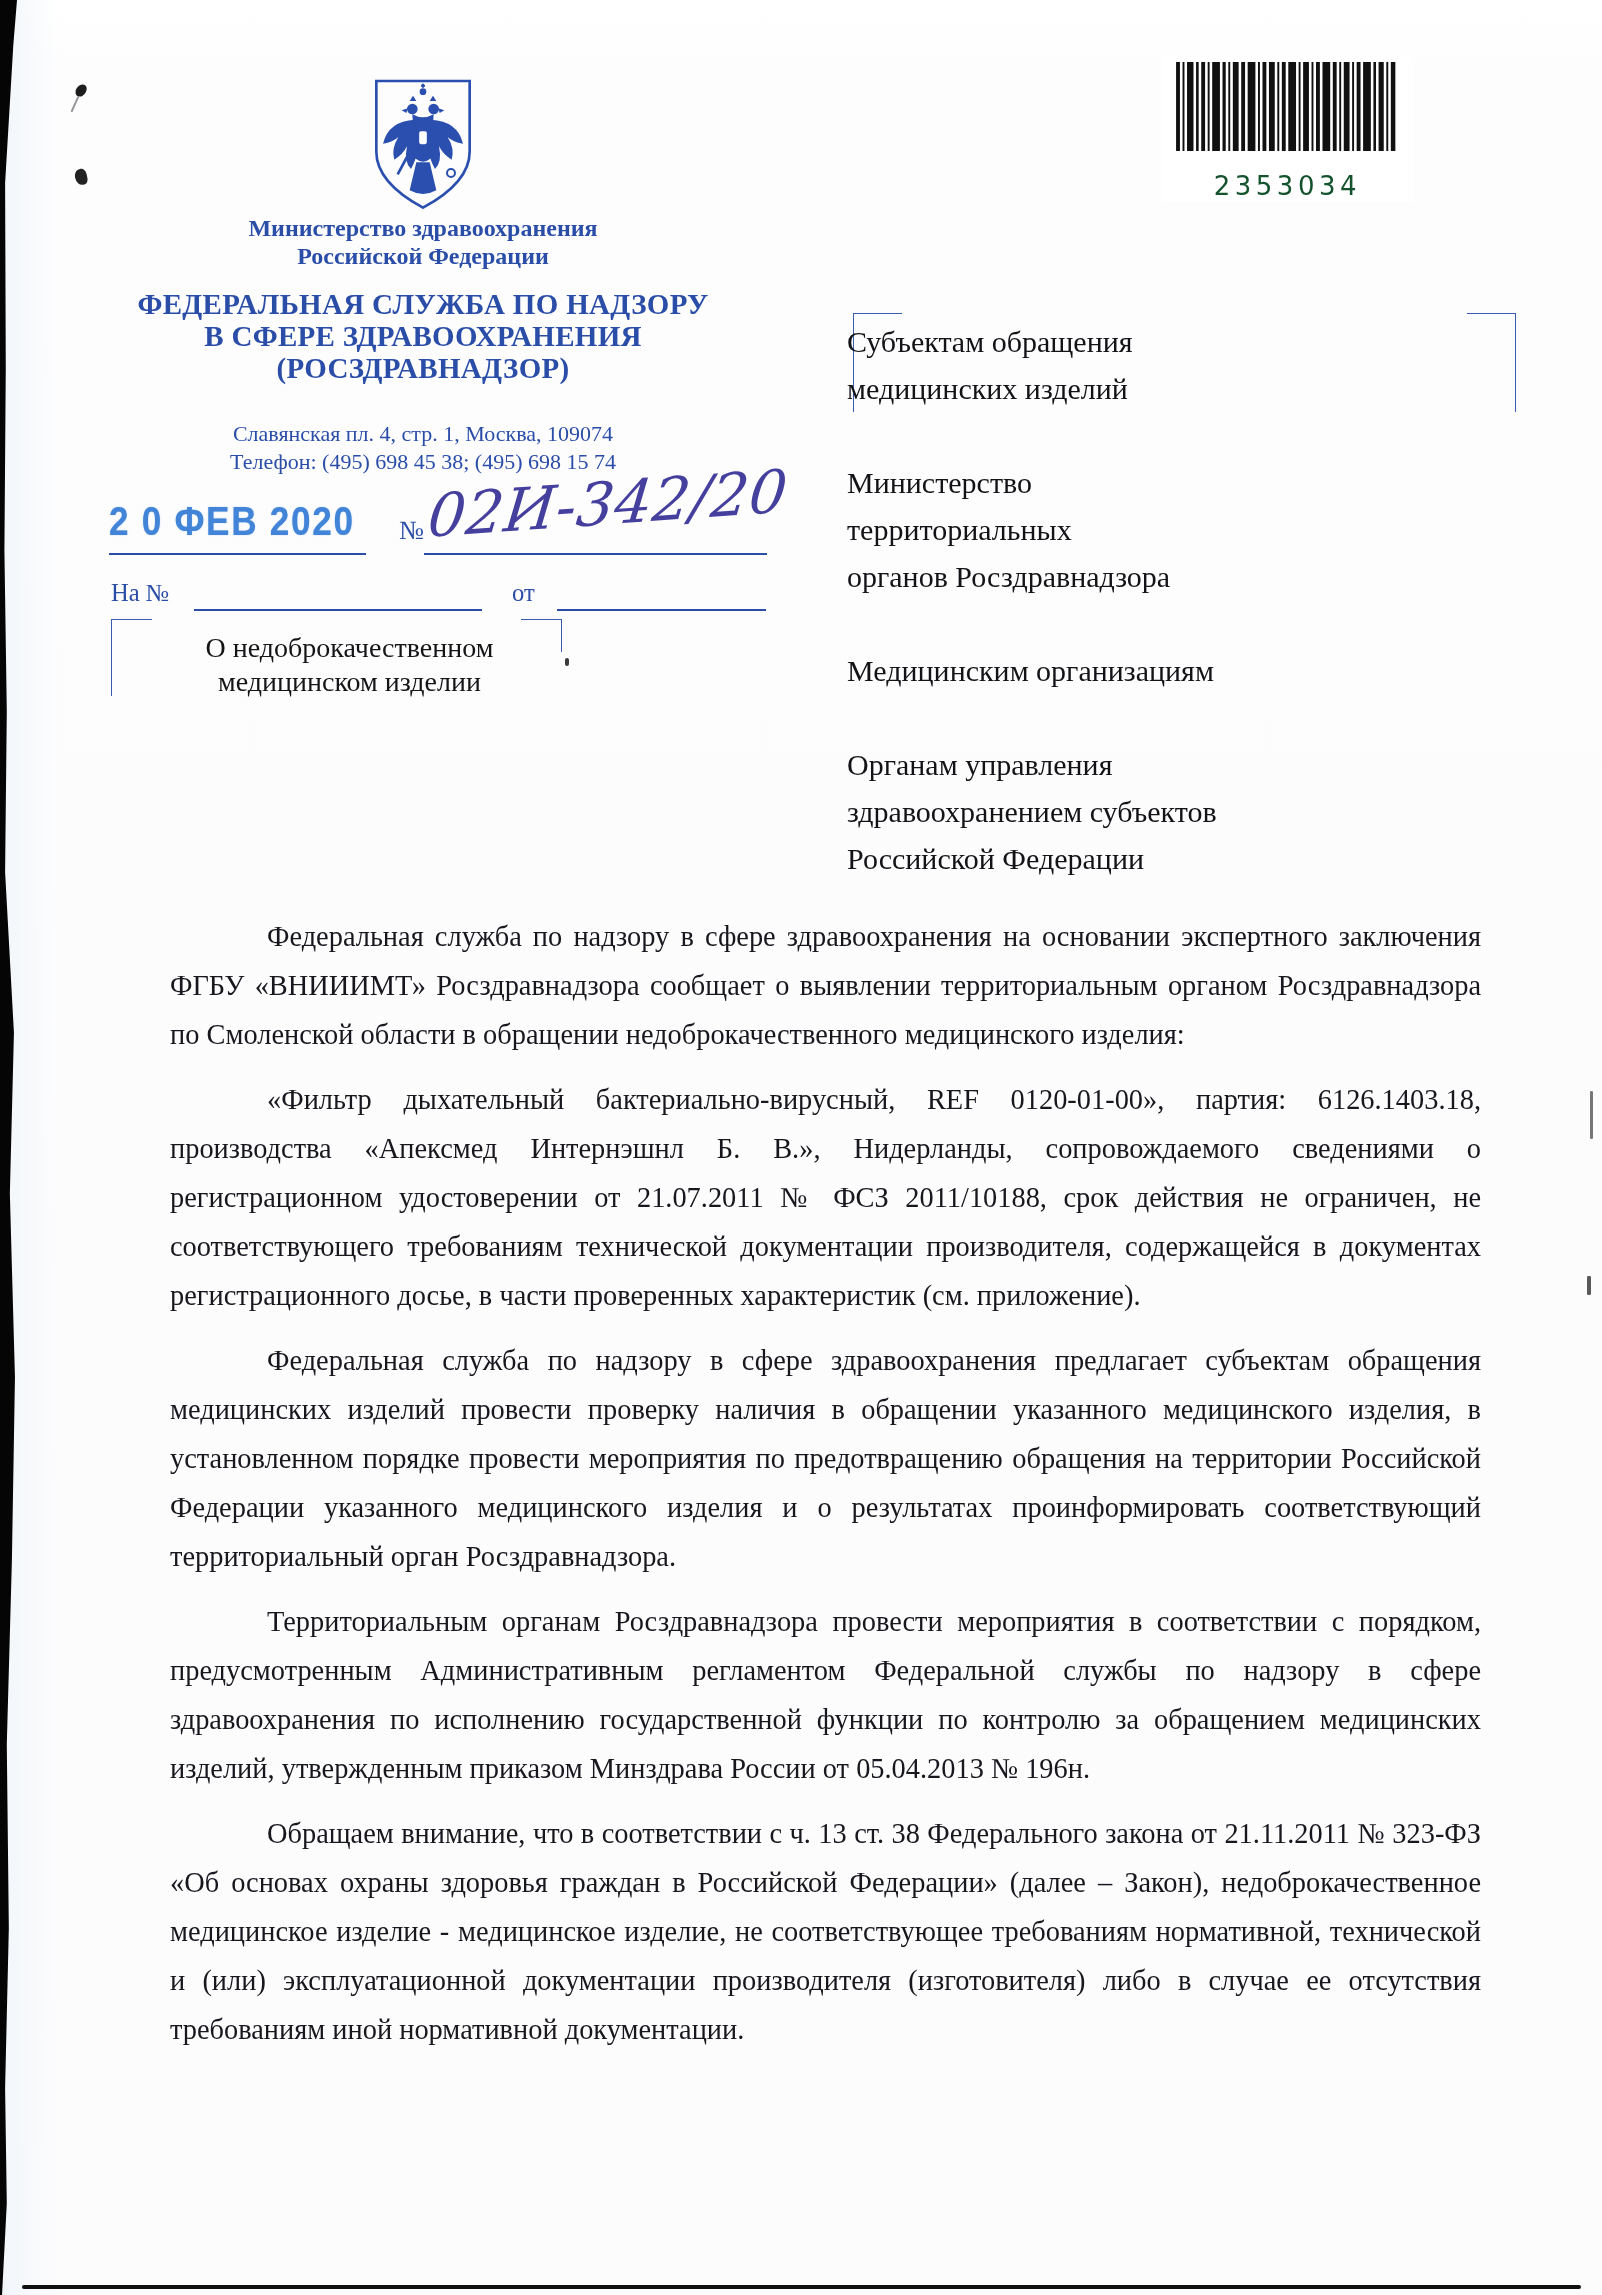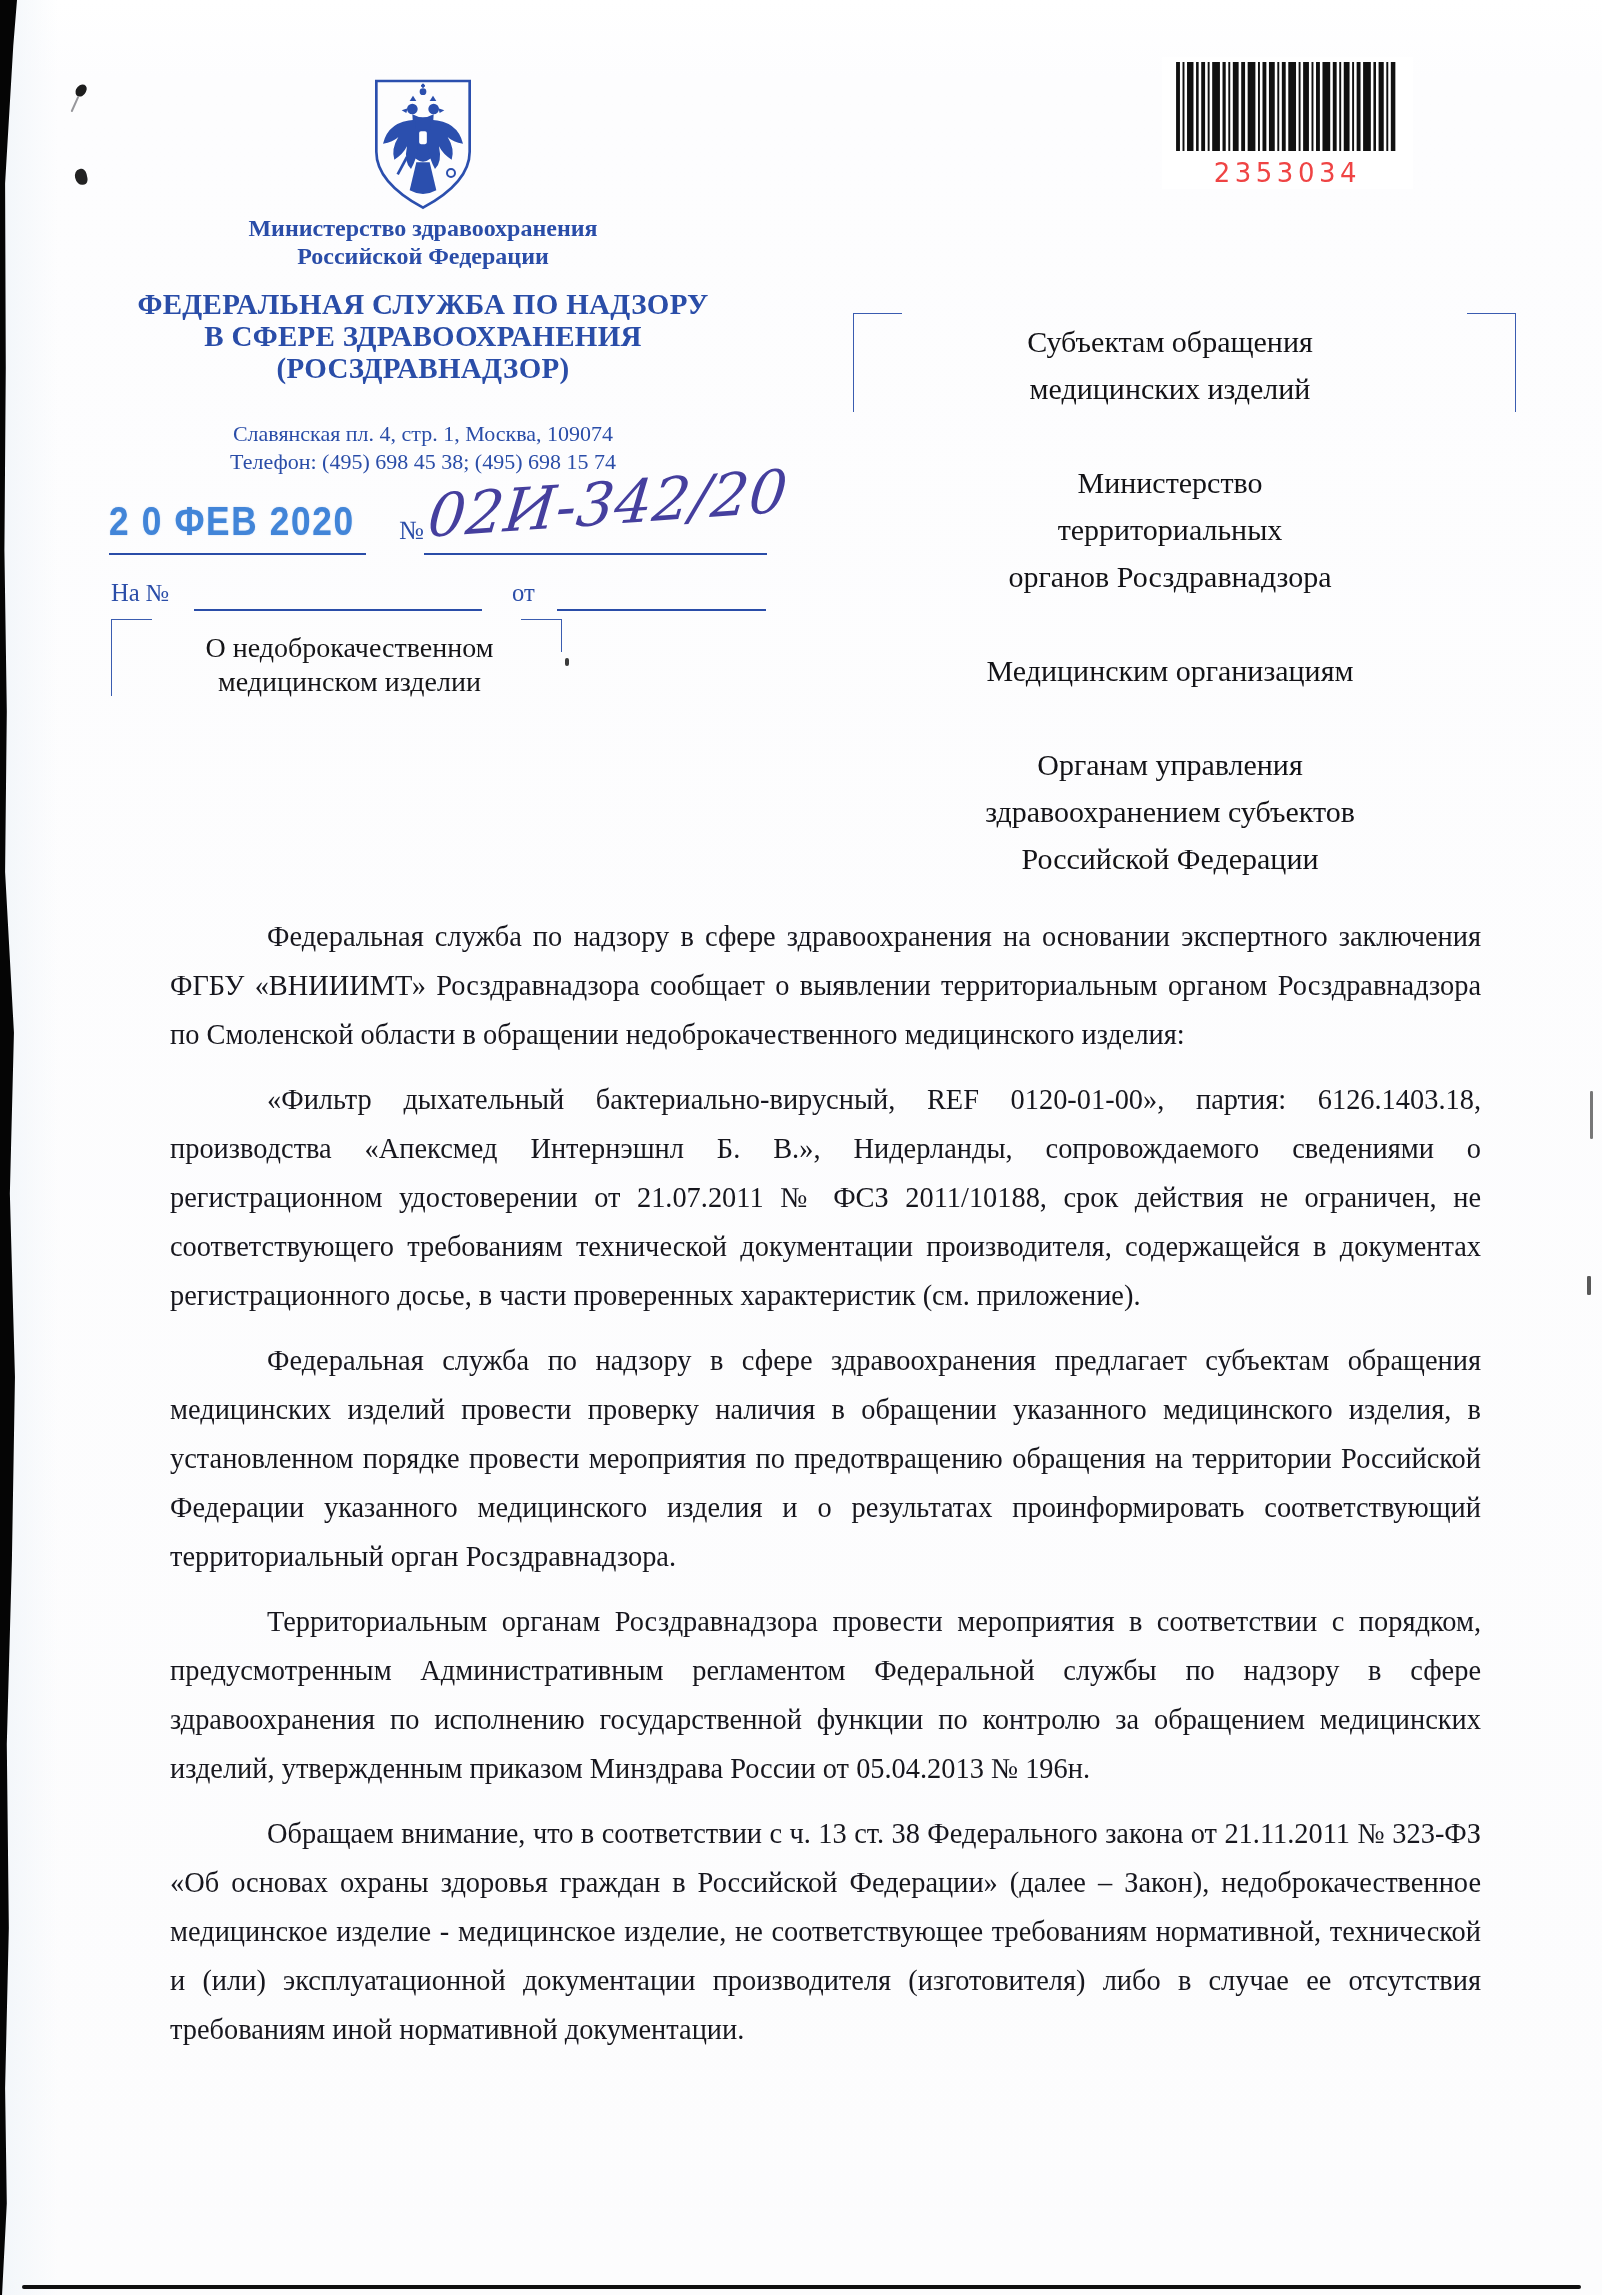--- a/index.html
+++ b/index.html
@@ -46,25 +46,25 @@
     transform:rotate(-4deg) skewX(-10deg);letter-spacing:0.6px;white-space:nowrap;
   }
   .reply-label{position:absolute;color:#2a4da8;font-size:24.6px;}
   
   .subj-br-l{position:absolute;left:111px;top:619px;width:40px;height:76px;border-top:1.9px solid #3a5cb0;border-left:1.9px solid #3a5cb0;}
   .subj-br-r{position:absolute;left:521px;top:619px;width:40px;height:32px;border-top:1.9px solid #3a5cb0;border-right:1.9px solid #3a5cb0;}
   .subj-dot{position:absolute;left:565px;top:658px;width:3.9px;height:7.8px;background:#3b3b3b;border-radius:1.9px;}
   .subject{position:absolute;left:162px;top:631px;width:375px;text-align:center;font-size:28px;line-height:34px;color:#151518;}
   
   .barcode-box{position:absolute;left:1162px;top:57px;width:243px;text-align:center;background:#fff;padding:5.2px 3.9px 1.3px;}
-  .barcode-num{font-family:"DejaVu Sans",sans-serif;font-size:26px;letter-spacing:4.5px;color:#ef4444;margin-top:5px;}
+  .barcode-num{font-family:"DejaVu Sans",sans-serif;font-size:26px;letter-spacing:4.5px;color:#14532d;margin-top:18px;}
   
   .addr-br-l{position:absolute;left:853px;top:313px;width:48px;height:98px;border-top:1.9px solid #3a5cb0;border-left:1.9px solid #3a5cb0;}
   .addr-br-r{position:absolute;left:1467px;top:313px;width:48px;height:98px;border-top:1.9px solid #3a5cb0;border-right:1.9px solid #3a5cb0;}
-  .addressees{position:absolute;left:847px;top:318px;width:646px;text-align:center;color:#131317;}
+  .addressees{position:absolute;left:847px;top:318px;width:646px;color:#131317;}
   .addressee-group{font-size:30px;line-height:47px;margin-bottom:47px;}
   
   .body-text{
     position:absolute;left:154px;top:896px;width:1343px;
     font-size:28.4px;line-height:49px;text-align:justify;color:#17171e;
   }
   .body-text p{margin:16px;text-indent:97px;}
   [data-name]{}
 </style>
 </head>

